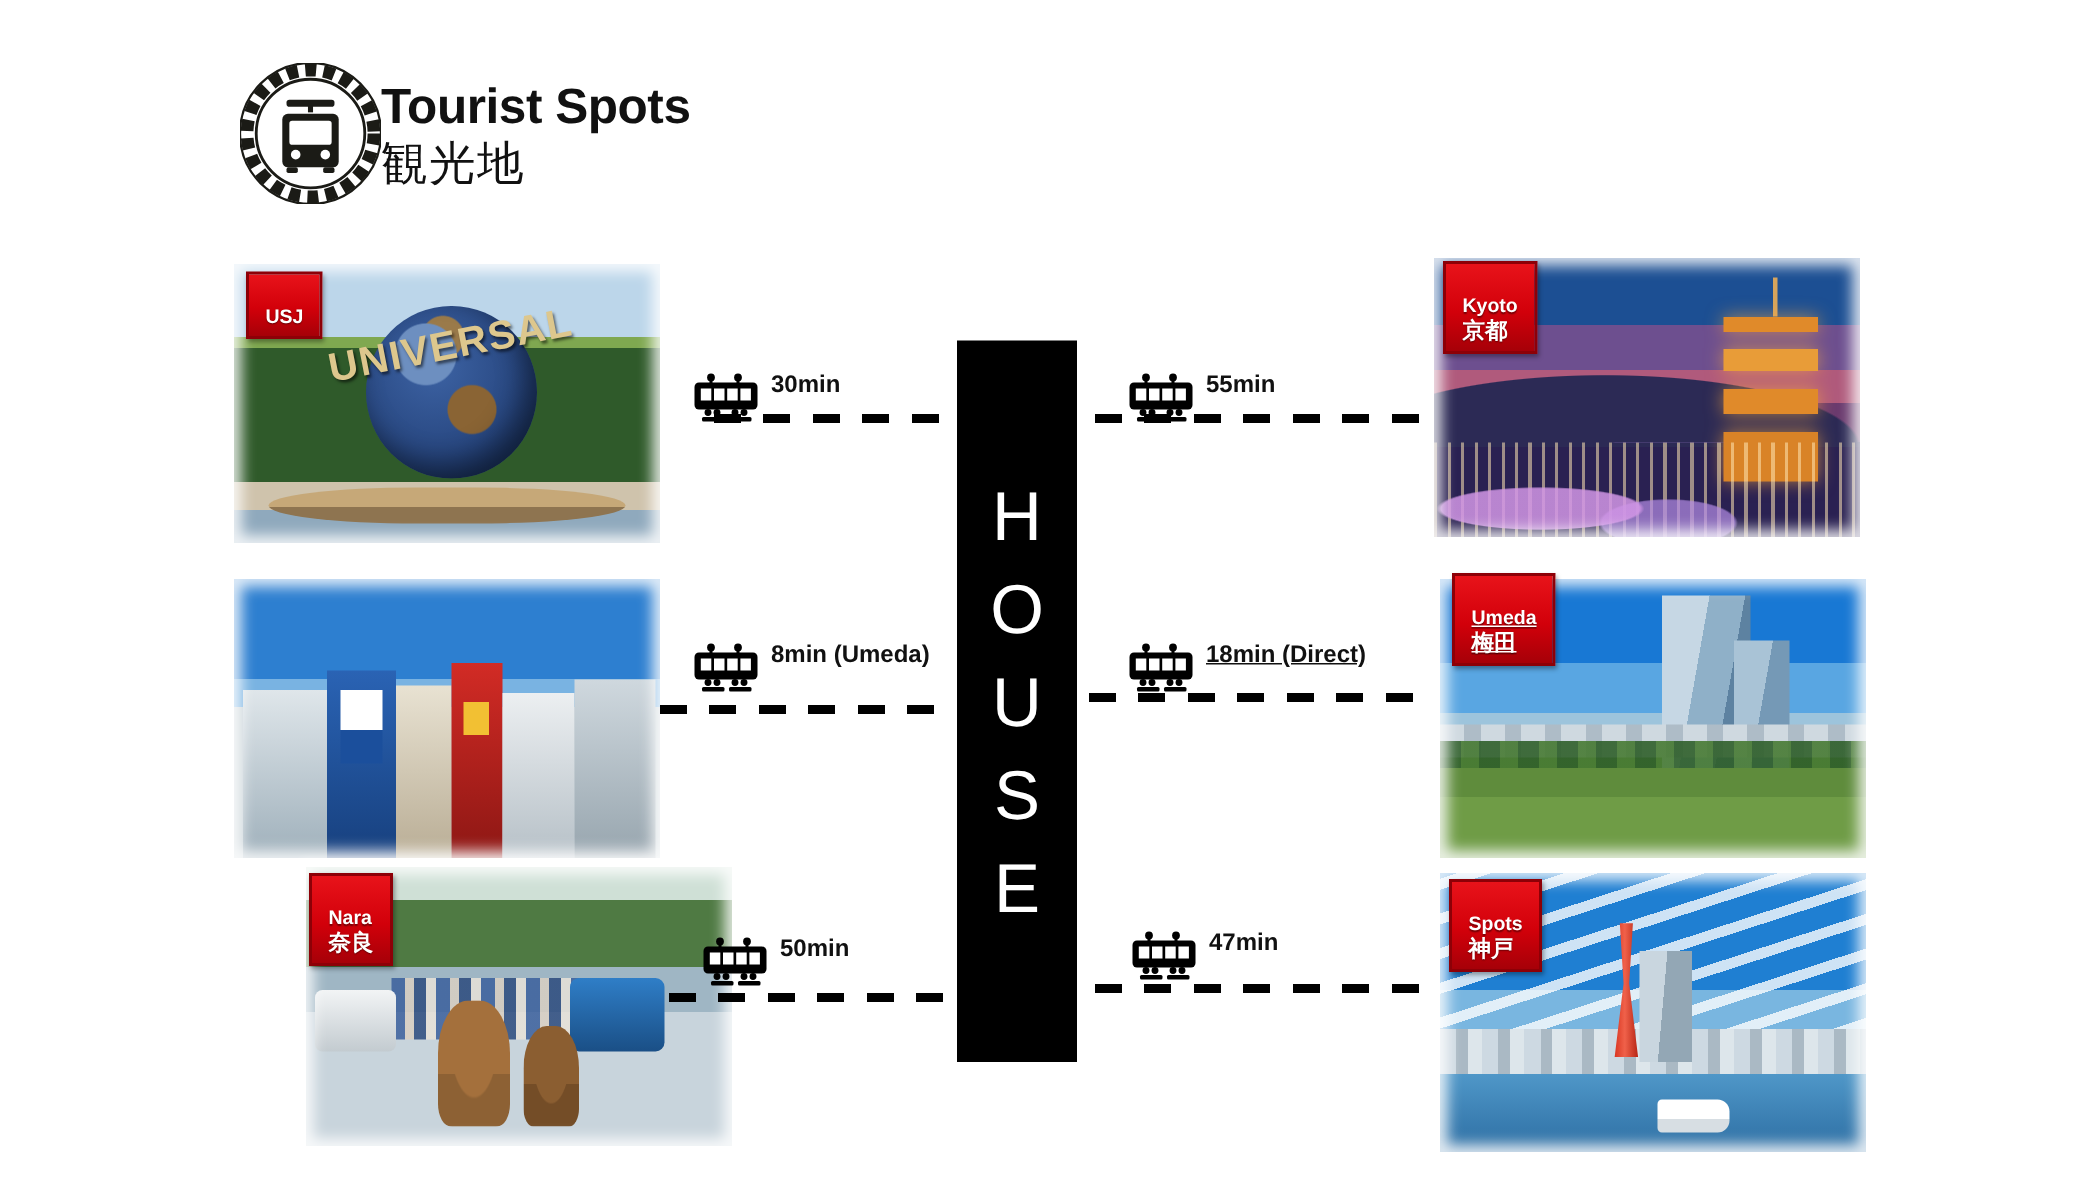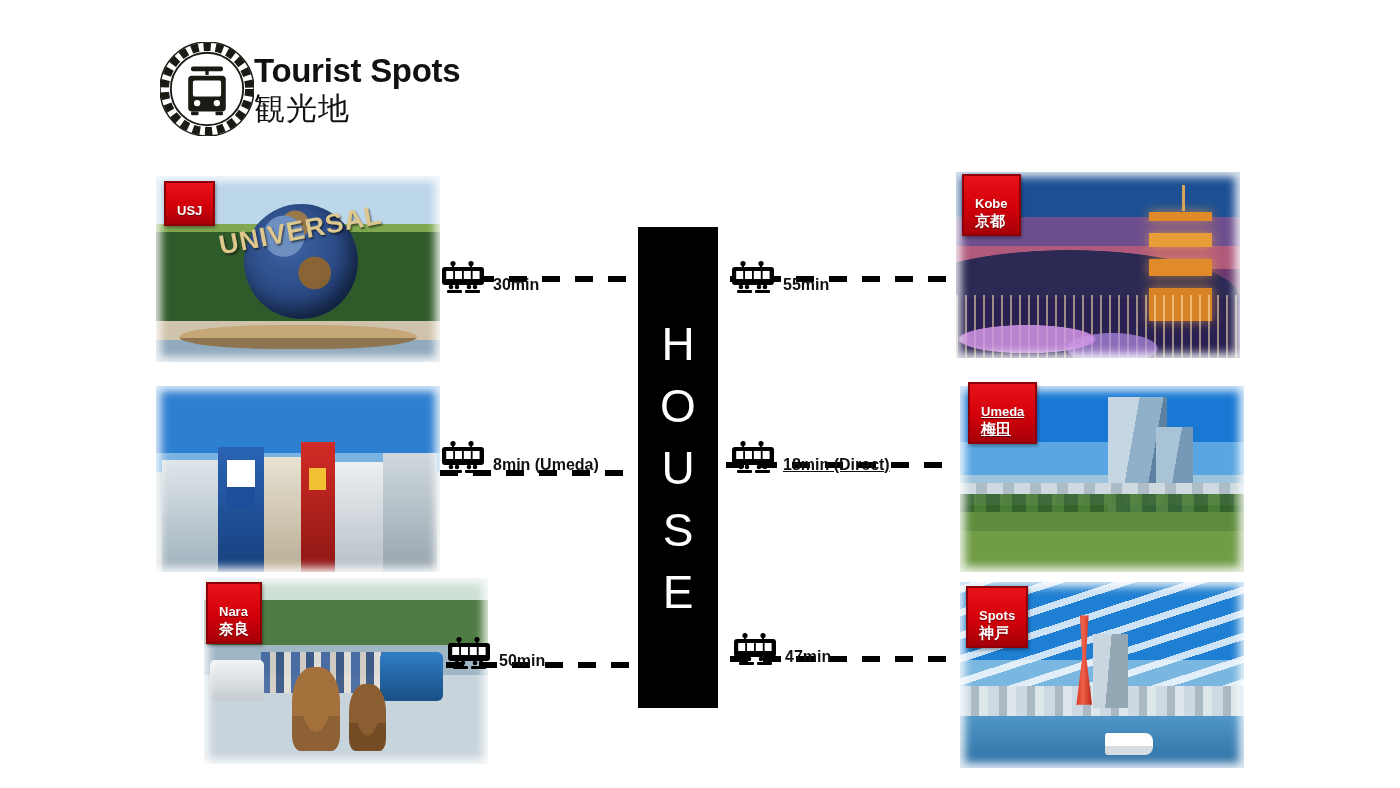--- a/index.html
+++ b/index.html
@@ -100,21 +100,22 @@
   }
   .badge .en { font-size: 13px; display: block; }
   .badge .ja { font-size: 15px; display: block; }
   .badge.single .en { font-size: 13px; }
 
   
   .route {
     position: absolute;
     height: 46px;
     display: flex;
-    align-items: flex-end;
+    align-items: flex-start;
+    padding-left: 21px;
   }
   .train-icon { flex: none; width: 46px; height: 34px; }
   .route-label {
     font-size: 16px;
     font-weight: bold;
     color: #111111;
     margin-left: 7px;
     white-space: nowrap;
   }
   .dash-line {
@@ -304,21 +305,21 @@
 </div>
 
 <div class="spot" style="left:956px; top:172px;">
   <div class="photo img-kyoto">
     <div class="kyoto-mtn"></div>
     <div class="kyoto-spire"></div>
     <div class="kyoto-pagoda"></div>
     <div class="kyoto-lights"></div>
   </div>
   <div class="badge" style="left:6px; top:2px;">
-    <span class="en">Kobe</span>
+    <span class="en">Kyoto</span>
     <span class="ja">京都</span>
   </div>
 </div>
 
 <div class="spot" style="left:960px; top:386px;">
   <div class="photo img-umeda">
     <div class="umeda-tower"></div>
     <div class="umeda-tower2"></div>
     <div class="umeda-low"></div>
     <div class="umeda-trees"></div>

